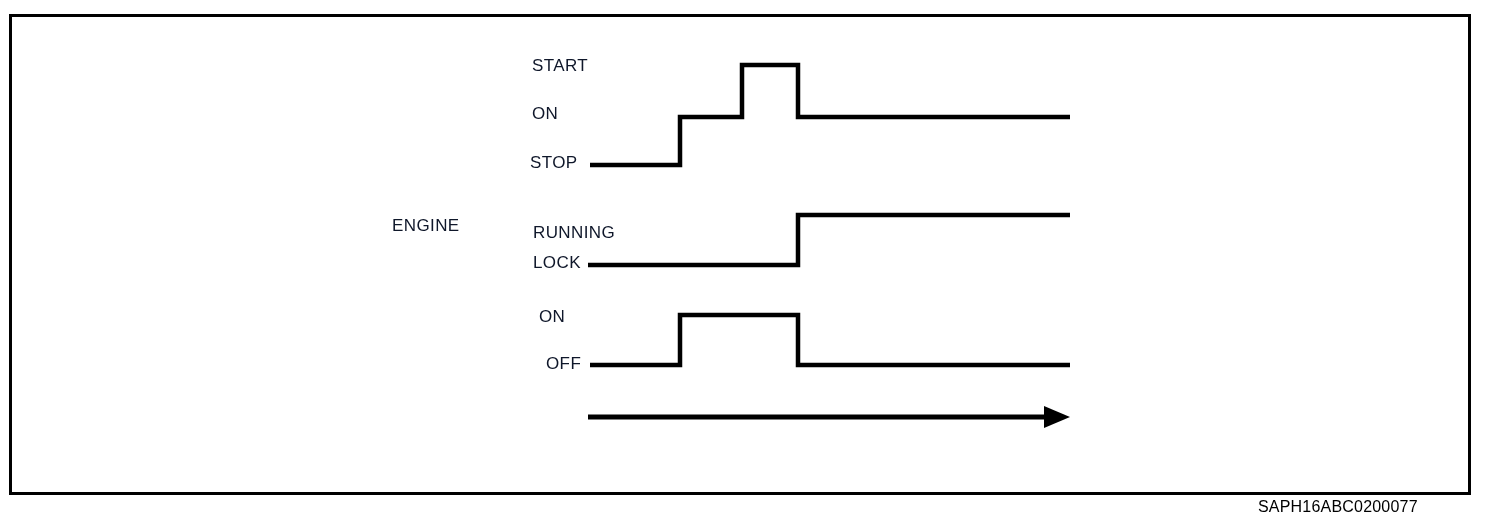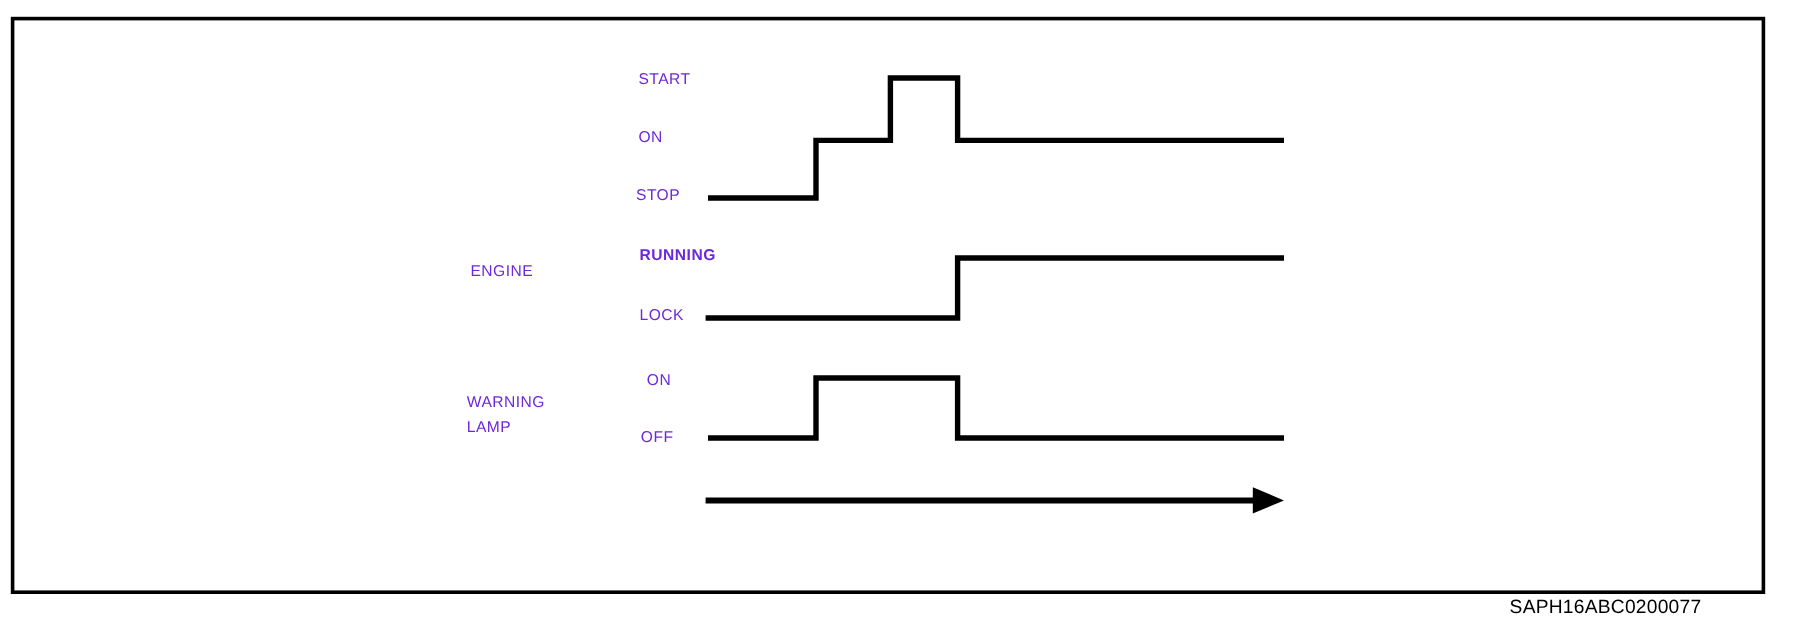--- a/index.html
+++ b/index.html
@@ -24,36 +24,36 @@
   }
   .waves {
     position: absolute;
     left: 0;
     top: 0;
     width: 1504px;
     height: 524px;
   }
   .grp, .lvl {
     position: absolute;
-    font-size: 13px;
+    font-size: 17px;
     line-height: 21px;
     letter-spacing: 0.4px;
     white-space: nowrap;
-    color: #6d28d9;
+    color: #0f172a;
   }
   .grp-starter { left: 389px; top: 93px; }
   .grp-engine  { left: 392px; top: 215px; }
   .grp-warning { left: 389px; top: 324px; }
   .lbl-start   { left: 532px; top: 55px; }
   .lbl-on-1    { left: 532px; top: 103px; }
   .lbl-lock    { left: 530px; top: 152px; }
-  .lbl-running { left: 533px; top: 202px; font-weight: bold; }
+  .lbl-running { left: 533px; top: 222px; }
   .lbl-stop    { left: 533px; top: 252px; }
   .lbl-on-2    { left: 539px; top: 306px; }
-  .lbl-off     { left: 534px; top: 353px; }
+  .lbl-off     { left: 546px; top: 353px; }
   .figure-code {
     position: absolute;
     left: 1258px;
     top: 498px;
     font-size: 16px;
     letter-spacing: 0.2px;
     white-space: nowrap;
     color: #000000;
   }
 </style>
@@ -68,24 +68,20 @@
       <polyline points="590,165 680,165 680,117 742,117 742,65 798,65 798,117 1070,117" fill="none" stroke="#000000" stroke-width="4.5" stroke-linecap="butt" stroke-linejoin="miter"></polyline>
       <polyline points="588,265 798,265 798,215 1070,215" fill="none" stroke="#000000" stroke-width="4.5" stroke-linecap="butt" stroke-linejoin="miter"></polyline>
       <polyline points="590,365 680,365 680,315 798,315 798,365 1070,365" fill="none" stroke="#000000" stroke-width="4.5" stroke-linecap="butt" stroke-linejoin="miter"></polyline>
       <line x1="588" y1="417" x2="1046" y2="417" stroke="#000000" stroke-width="5"></line>
       <polygon points="1044,406 1070,417 1044,428" fill="#000000"></polygon>
     </svg>
 
   <div class="grp grp-engine">
     <div>ENGINE</div>
   </div>
-  <div class="grp grp-warning">
-    <div>WARNING</div>
-    <div>LAMP</div>
-  </div>
 
   <div class="lvl lbl-start">START</div>
   <div class="lvl lbl-on-1">ON</div>
   <div class="lvl lbl-lock">STOP</div>
   <div class="lvl lbl-running">RUNNING</div>
   <div class="lvl lbl-stop">LOCK</div>
   <div class="lvl lbl-on-2">ON</div>
   <div class="lvl lbl-off">OFF</div>
 
   <div class="figure-code">SAPH16ABC0200077</div>

